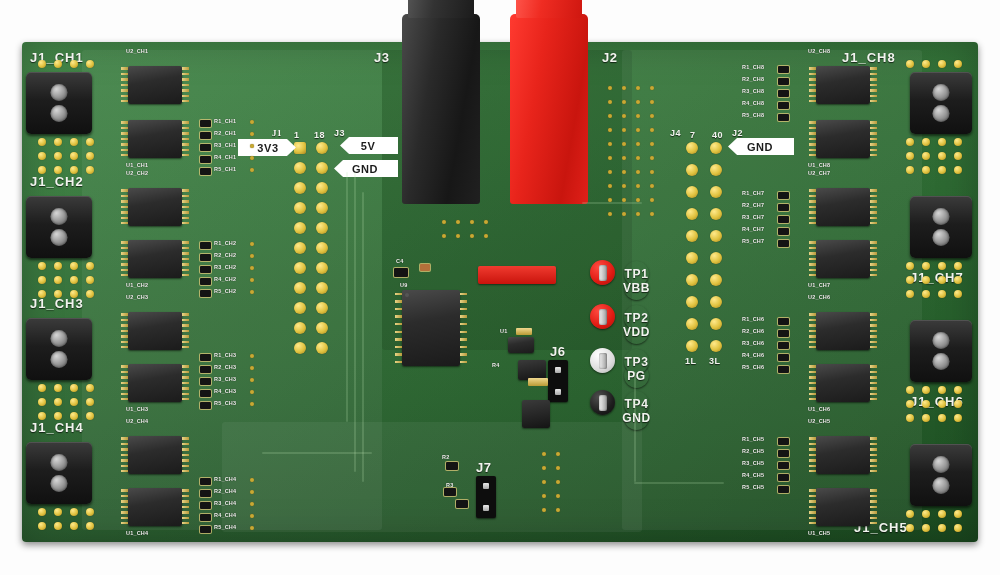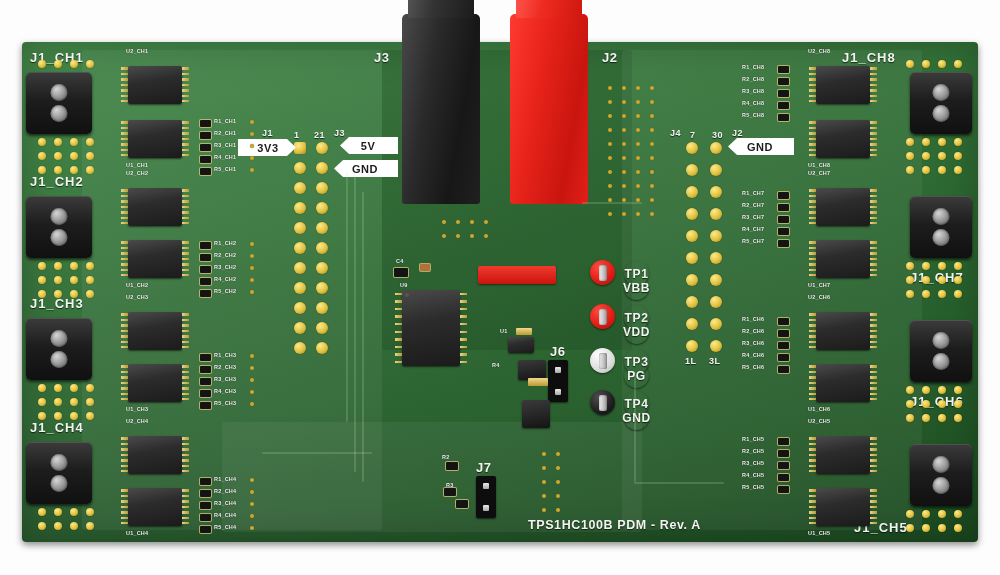--- a/index.html
+++ b/index.html
@@ -171,23 +171,23 @@
     <div class="silk hdr" style="left:352px;top:8px;">J3</div>
     <div class="bigconn black" style="left:380px;top:-28px;width:78px;height:190px;">
       <div class="cap"></div>
     </div>
 
     <div class="silk hdr" style="left:580px;top:8px;">J2</div>
     <div class="bigconn red" style="left:488px;top:-28px;width:78px;height:190px;">
       <div class="cap"></div>
     </div>
 
-    <div class="silk pin" style="left:240px;top:86px;">J1</div>
+    <div class="silk pin" style="left:250px;top:86px;font-family:Liberation Serif, serif;">J1</div>
     <div class="silk pin" style="left:272px;top:88px;">1</div>
-    <div class="silk pin" style="left:292px;top:88px;">21</div>
+    <div class="silk pin" style="left:292px;top:88px;">18</div>
     <div class="silk pin" style="left:312px;top:86px;">J3</div>
 
     <div class="pad sq" style="left:272px;top:100px;width:12px;height:12px;"></div>
     <div class="pad" style="left:294px;top:100px;width:12px;height:12px;"></div>
     <div class="pad" style="left:272px;top:120px;width:12px;height:12px;"></div>
     <div class="pad" style="left:294px;top:120px;width:12px;height:12px;"></div>
     <div class="pad" style="left:272px;top:140px;width:12px;height:12px;"></div>
     <div class="pad" style="left:294px;top:140px;width:12px;height:12px;"></div>
     <div class="pad" style="left:272px;top:160px;width:12px;height:12px;"></div>
     <div class="pad" style="left:294px;top:160px;width:12px;height:12px;"></div>
@@ -205,21 +205,21 @@
     <div class="pad" style="left:294px;top:280px;width:12px;height:12px;"></div>
     <div class="pad" style="left:272px;top:300px;width:12px;height:12px;"></div>
     <div class="pad" style="left:294px;top:300px;width:12px;height:12px;"></div>
 
     <div class="flag right" style="left:216px;top:97px;width:44px;">3V3</div>
     <div class="flag left" style="left:318px;top:95px;width:44px;">5V</div>
     <div class="flag left" style="left:312px;top:118px;width:50px;">GND</div>
 
     <div class="silk pin" style="left:648px;top:86px;">J4</div>
     <div class="silk pin" style="left:668px;top:88px;">7</div>
-    <div class="silk pin" style="left:690px;top:88px;">30</div>
+    <div class="silk pin" style="left:690px;top:88px;">40</div>
     <div class="silk pin" style="left:710px;top:86px;">J2</div>
 
     <div class="pad" style="left:664px;top:100px;width:12px;height:12px;"></div>
     <div class="pad" style="left:688px;top:100px;width:12px;height:12px;"></div>
     <div class="pad" style="left:664px;top:122px;width:12px;height:12px;"></div>
     <div class="pad" style="left:688px;top:122px;width:12px;height:12px;"></div>
     <div class="pad" style="left:664px;top:144px;width:12px;height:12px;"></div>
     <div class="pad" style="left:688px;top:144px;width:12px;height:12px;"></div>
     <div class="pad" style="left:664px;top:166px;width:12px;height:12px;"></div>
     <div class="pad" style="left:688px;top:166px;width:12px;height:12px;"></div>
@@ -941,16 +941,15 @@
       <div class="pad" style="left:932px;top:482px;"></div>
 
     <div class="trace v" style="left:324px;top:130px;height:250px;"></div>
     <div class="trace v" style="left:332px;top:130px;height:300px;"></div>
     <div class="trace v" style="left:340px;top:150px;height:290px;"></div>
     <div class="trace h" style="left:240px;top:410px;width:110px;"></div>
     <div class="trace h" style="left:560px;top:160px;width:60px;"></div>
     <div class="trace v" style="left:612px;top:330px;height:110px;"></div>
     <div class="trace h" style="left:612px;top:440px;width:90px;"></div>
 
-    <div class="silk rev" style="left:506px;top:476px;">TPS1HC100B PDM - Rev. A</div>
 
   </div>
 </div>
 
 </body></html>

